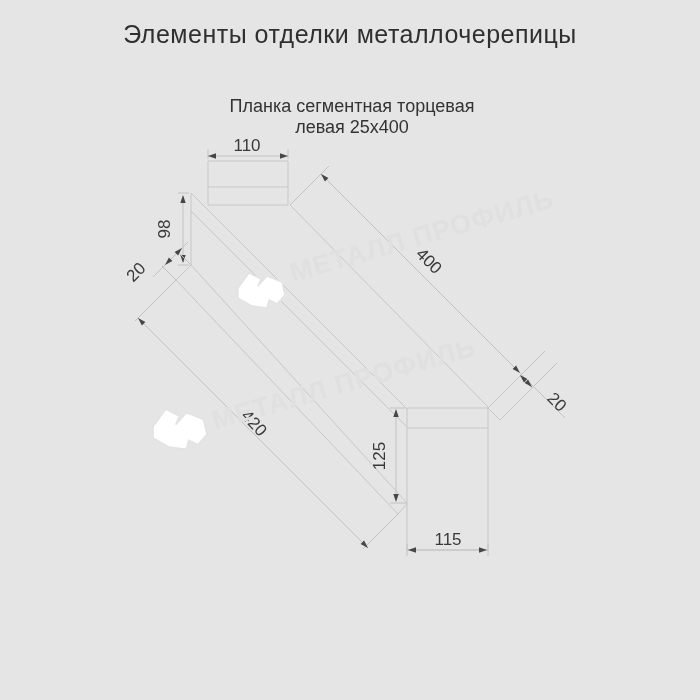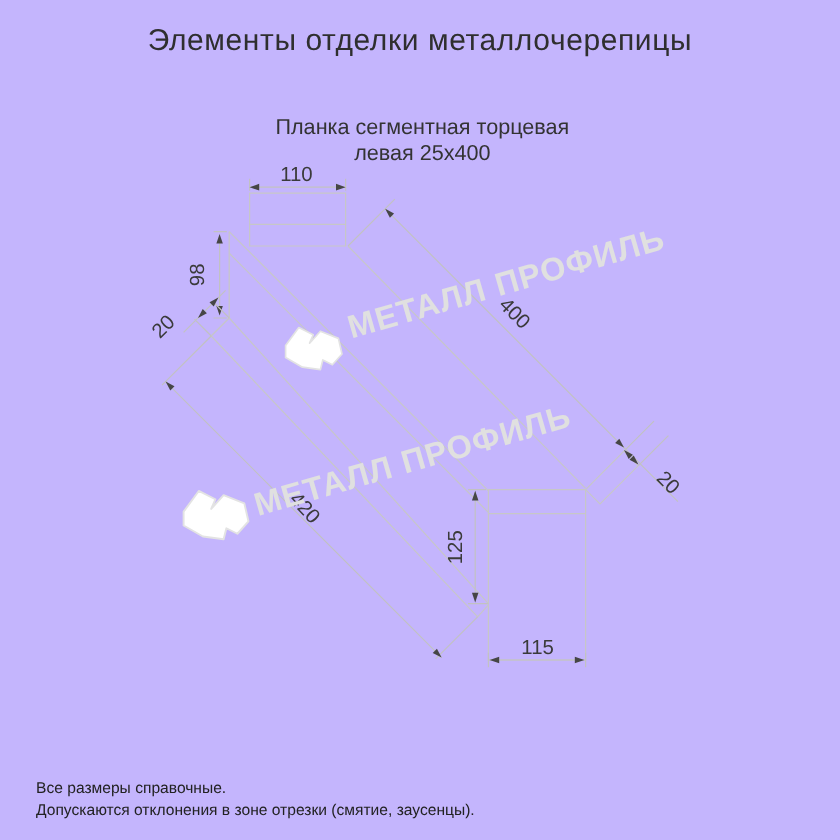--- a/index.html
+++ b/index.html
@@ -1,17 +1,17 @@
 <!DOCTYPE html>
 <html><head>
 <meta charset="utf-8">
 <style>
   html,body{margin:0;padding:0;background:#fff;}
   .canvas{
-    position:relative;width:700px;height:700px;background:#c4b5fd;
+    position:relative;width:700px;height:700px;background:#e5e5e5;
     font-family:"Liberation Sans",sans-serif;overflow:hidden;
   }
   .page-title{
     position:absolute;top:20px;left:0;width:700px;text-align:center;
     font-size:25px;letter-spacing:.5px;color:#2f2f2f;
   }
   .sub-title{
     position:absolute;top:96px;left:0;width:704px;text-align:center;
     font-size:18px;line-height:21px;color:#333333;
   }
@@ -116,18 +116,14 @@
     </g>
 
     <g>
       <path class="logo" transform="translate(0,0)" d="M238,288 L249,273 L261,279 L258,286 L267,276 L282,282 L285,295 L277,304 L269,300 L267,308 L252,306 L238,298 Z"></path>
       <text class="wmtext" transform="translate(293,282) rotate(-16)">МЕТАЛЛ ПРОФИЛЬ</text>
       <path class="logo" transform="translate(-120.7,95.2) scale(1.15)" d="M238,288 L249,273 L261,279 L258,286 L267,276 L282,282 L285,295 L277,304 L269,300 L267,308 L252,306 L238,298 Z"></path>
       <text class="wmtext" transform="translate(215,430) rotate(-16)">МЕТАЛЛ ПРОФИЛЬ</text>
     </g>
   </svg>
 
-  <div class="footer">
-    <div>Все размеры справочные.</div>
-    <div>Допускаются отклонения в зоне отрезки (смятие, заусенцы).</div>
-  </div>
 
 </div>
 
 </body></html>

